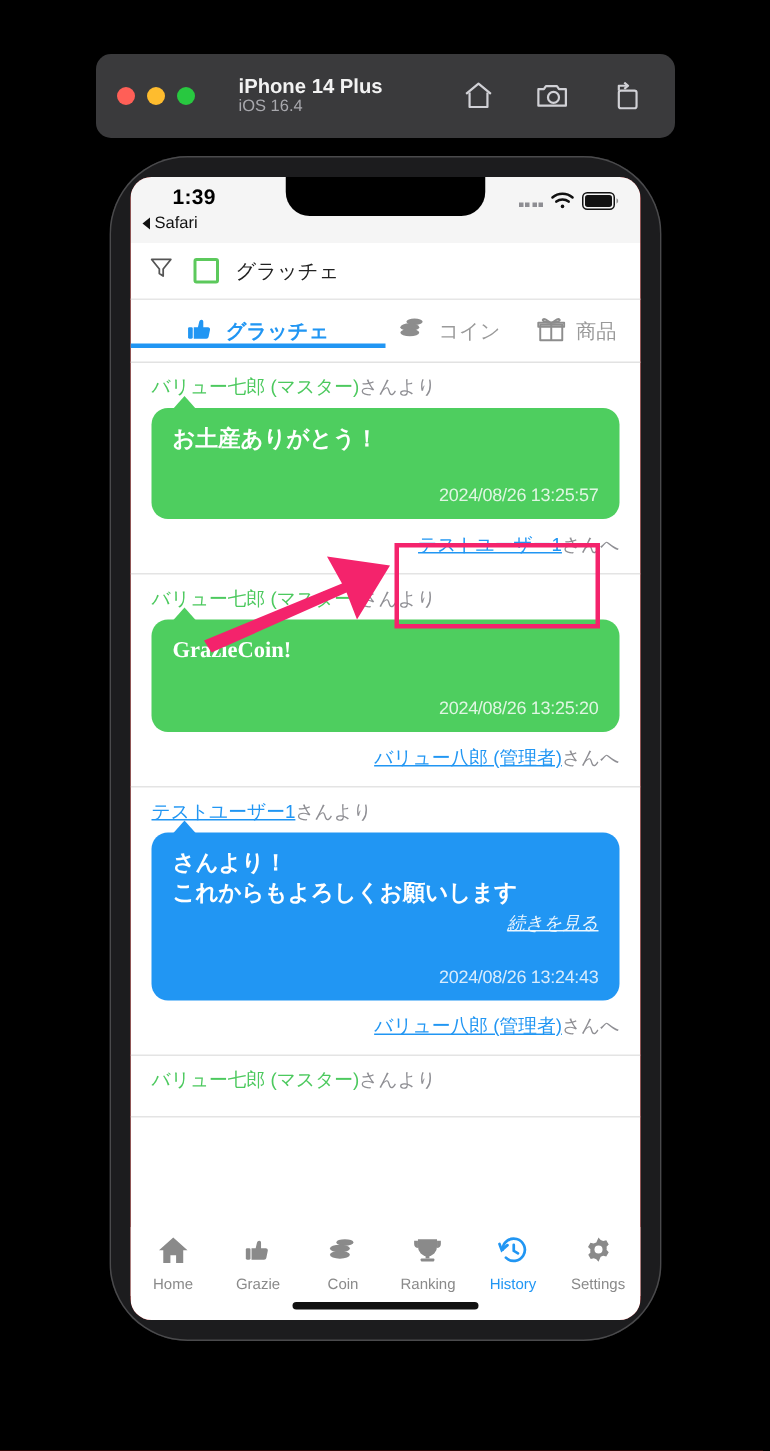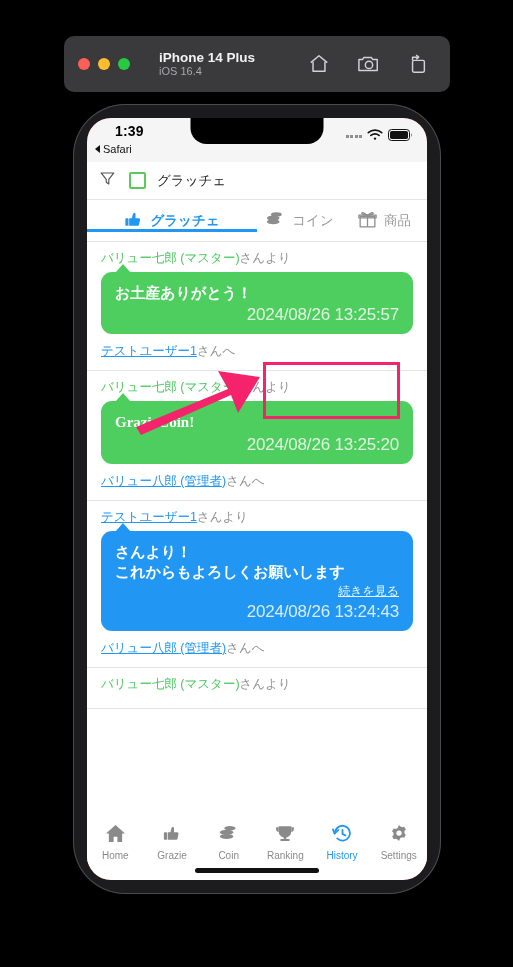--- a/index.html
+++ b/index.html
@@ -40,21 +40,21 @@
     width: 368px; height: 790px;
     background: #1c1c1e;
     border-radius: 52px;
     box-shadow: inset 0 0 0 1px #4a4a4c;
   }
   #device-screen {
     position: absolute;
     left: 14px; top: 14px;
     width: 340px; height: 762px;
     background: #b91c1c;
-    border-radius: 24px;
+    border-radius: 14px;
     overflow: hidden;
   }
 
   
   #ios-statusbar {
     position: relative;
     height: 44px;
     background: #f5f5f5;
   }
   #notch {
@@ -173,30 +173,31 @@
     line-height: 1.35;
     white-space: pre-line;
     font-family: Liberation Serif, serif;
   }
   .bubble-more {
     text-align: right;
     font-size: 12px;
     color: #eaf6ff;
     text-decoration: underline;
     margin-top: 1px;
+    font-style: italic;
   }
   .bubble-time {
     text-align: right;
-    font-size: 17px;
+    font-size: 12px;
     color: rgba(255,255,255,.82);
-    margin-top: 2px;
+    margin-top: 20px;
     letter-spacing: -.2px;
   }
   .recipient-line {
-    text-align: left;
+    text-align: right;
     font-size: 12.5px;
     color: #8e8e93;
     margin-top: 9px;
     white-space: nowrap;
   }
   .recipient-name { color: #2196f3; text-decoration: underline; }
 
   
   #bottom-bar {
     position: absolute;

